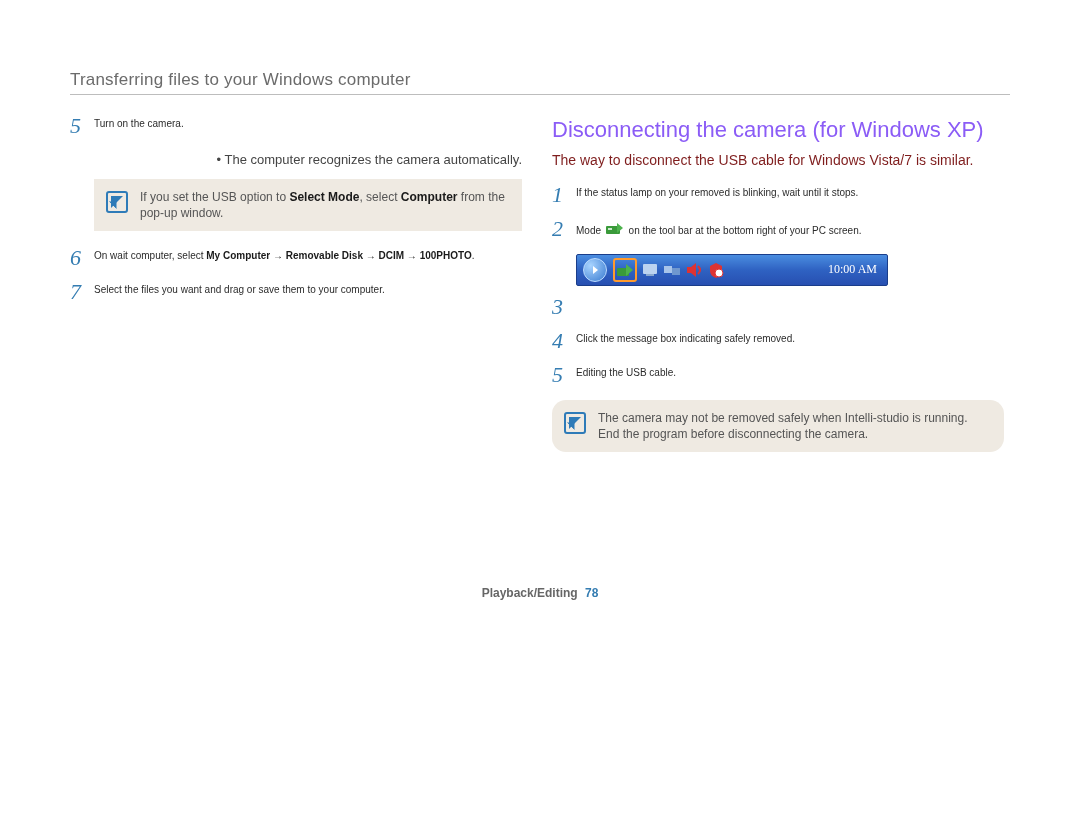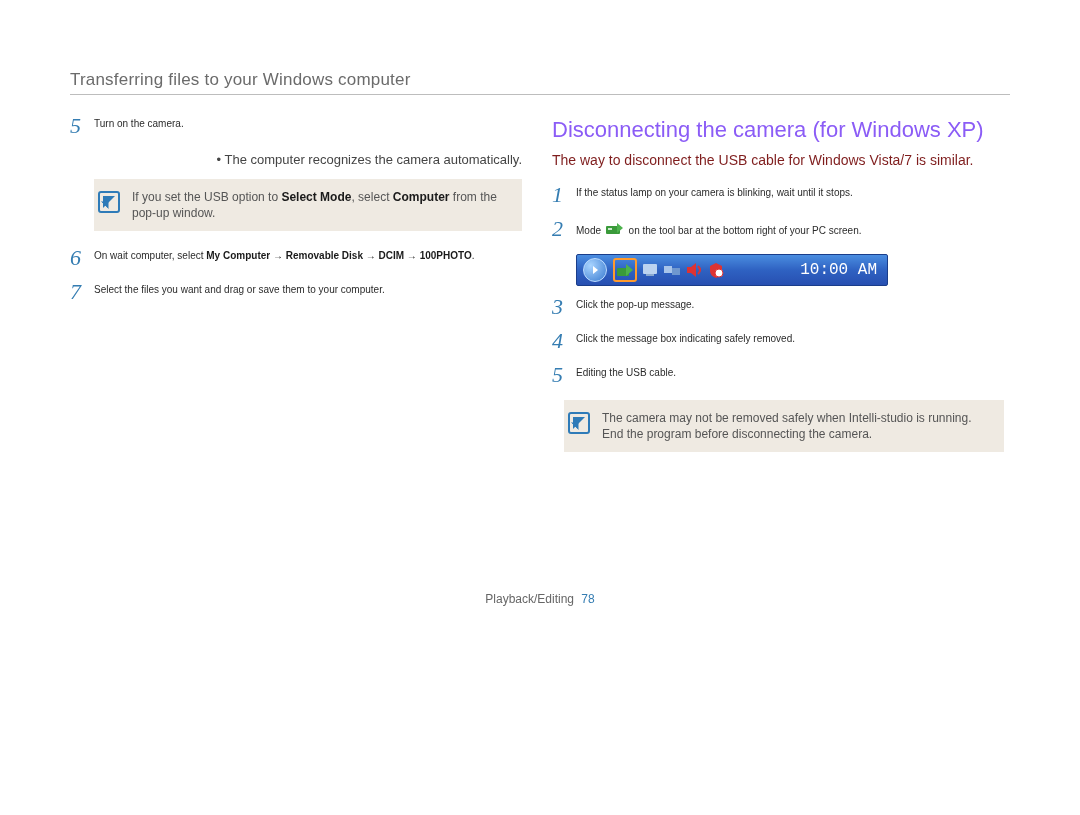--- a/index.html
+++ b/index.html
@@ -64,21 +64,21 @@
     margin: 4px 0 0 40px;
     line-height: 1.35;
     text-align: right;
   }
   .sub-bullet::before {
     content: "• ";
   }
   .note-box {
     display: flex;
     background: #efeae2;
-    padding: 10px 14px 10px 4px;
+    padding: 10px 14px 10px 12px;
     margin: 10px 0 18px 24px;
     gap: 12px;
     align-items: flex-start;
   }
   .note-icon {
     width: 18px;
     height: 18px;
     border: 2px solid #2e7bb8;
     border-radius: 3px;
     flex: 0 0 18px;
@@ -155,36 +155,37 @@
   }
   .tb-highlight {
     border: 2px solid #ff9a2d;
     border-radius: 3px;
     padding: 1px;
   }
   .tb-clock {
     margin-left: auto;
     margin-right: 10px;
     color: #fff;
-    font-size: 16px;
-    font-family: Liberation Mono, monospace;
+    font-size: 12px;
+    font-family: Liberation Serif, serif;
   }
   .inline-icon {
     display: inline-flex;
     width: 18px; height: 16px;
     vertical-align: -2px;
     margin: 0 2px;
   }
   .footer {
     position: absolute;
-    bottom: 18px;
+    bottom: 24px;
     left: 0; right: 0;
     text-align: center;
     font-size: 12px;
     color: #666;
+    font-weight: bold;
   }
   .footer .pg {
     color: #357db2;
     margin-left: 4px;
   }
 </style>
 </head>
 <body>
 
 <div class="page">
@@ -227,21 +228,21 @@
 
     </div>
 
     <div class="col">
 
       <div class="section-heading">Disconnecting the camera (for Windows XP)</div>
       <div class="lead-text">The way to disconnect the USB cable for Windows Vista/7 is similar.</div>
 
       <div class="step">
         <div class="step-num">1</div>
-        <div class="step-body">If the status lamp on your camera is blinking, wait until it stops.</div>
+        <div class="step-body">If the status lamp on your removed is blinking, wait until it stops.</div>
       </div>
 
       <div class="step">
         <div class="step-num">2</div>
         <div class="step-body">
           <span>Mode </span><span class="inline-icon">
               <svg viewBox="0 0 18 16">
                 <rect x="0" y="6" width="14" height="8" rx="1" fill="#3a9a3a"></rect>
                 <path d="M11 3 L17 8 L11 13 Z" fill="#4db24d"></path>
                 <rect x="2" y="8" width="4" height="2" fill="#cdeacd"></rect>
@@ -290,32 +291,31 @@
                   <circle cx="12" cy="12" r="4" fill="#fff" stroke="#d33" stroke-width="1"></circle>
                 </svg>
               </span>
           </div>
           <div class="tb-clock">10:00 AM</div>
         </div>
       </div>
 
       <div class="step">
         <div class="step-num">3</div>
-        <div class="step-body">Click the pop-up message.</div>
       </div>
       <div class="step">
         <div class="step-num">4</div>
         <div class="step-body">Click the message box indicating safely removed.</div>
       </div>
       <div class="step">
         <div class="step-num">5</div>
         <div class="step-body">Editing the USB cable.</div>
       </div>
 
-      <div class="note-box" style="margin-left:12px;">
+      <div class="note-box" style="margin-left:0;border-radius:14px;">
         <span class="note-icon">
           <svg viewBox="0 0 18 18" width="18" height="18">
               <path d="M3 3 L15 3 L3 15 Z" fill="#2e7bb8"></path>
             </svg>
         </span>
         <span class="note-text">The camera may not be removed safely when Intelli-studio is running. End the program before disconnecting the camera.</span>
       </div>
 
     </div>
   </div>

